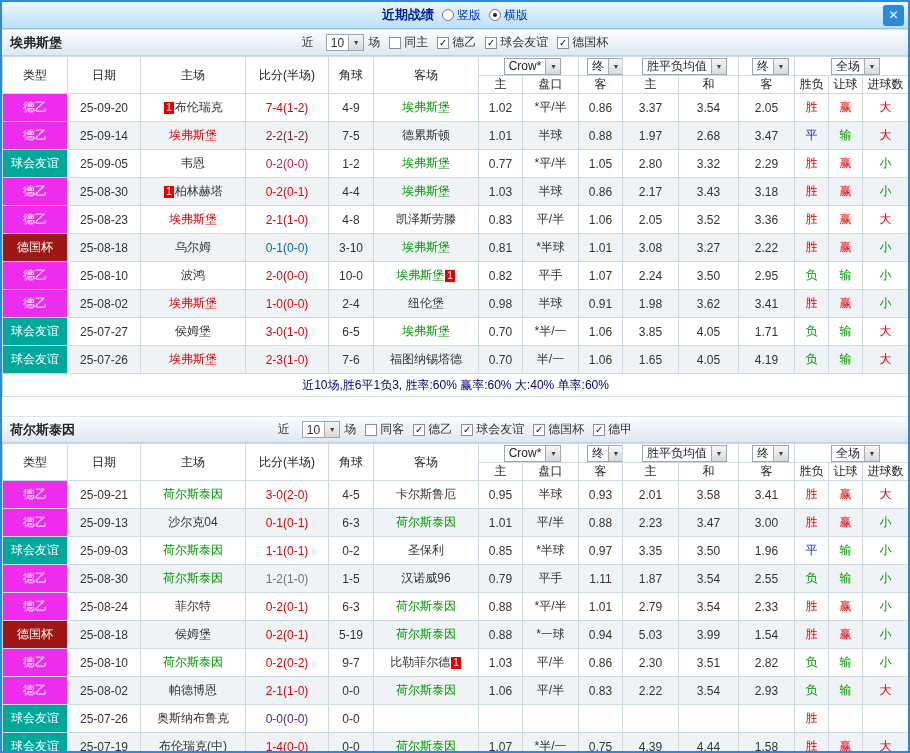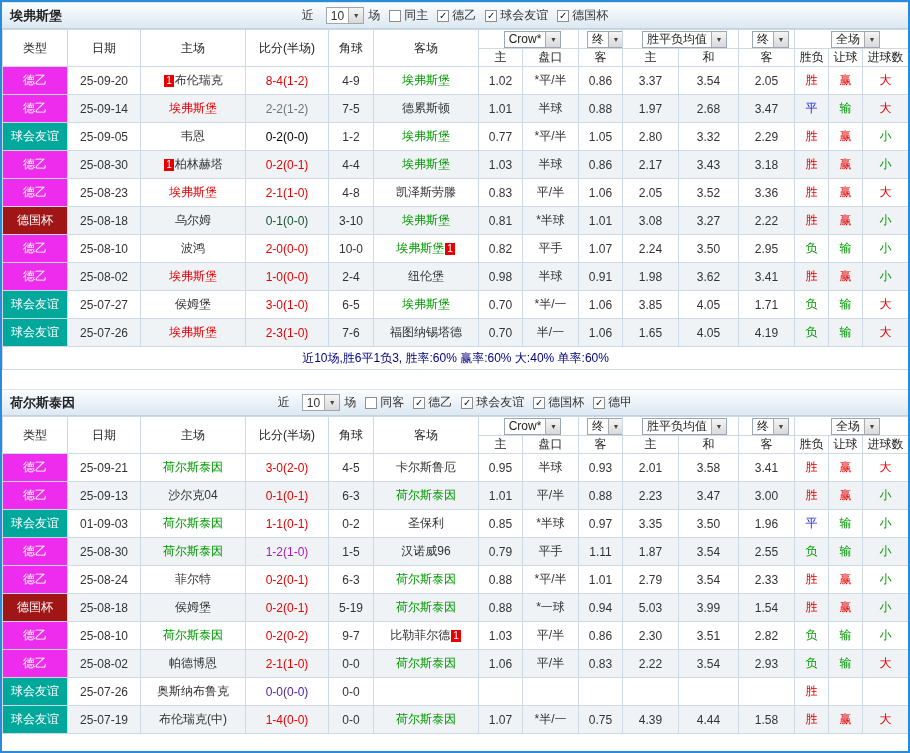--- a/index.html
+++ b/index.html
@@ -28,20 +28,32 @@
 tbody td{height:28px;}
 tbody tr:nth-child(even) td{background:var(--row_alt);}
 tbody tr.summary td{background:#fff;color:var(--summary);height:23px;}
 .badge{display:inline-block;background:var(--badge);color:#fff;font-size:10px;line-height:12px;padding:0 2px;margin:0 1px;}
 .gap{height:19px;}
 </style>
 </head>
 <body>
 
 <div class="panel">
+  <div class="titlebar">
+    <span class="title">近期战绩</span>
+    <span class="radio">
+      <i class="rb"></i>
+      <em class="rlabel">竖版</em>
+    </span>
+    <span class="radio checked">
+      <i class="rb"></i>
+      <em class="rlabel">横版</em>
+    </span>
+    <span class="close">✕</span>
+  </div>
   <div id="sections">
       <div class="section">
         <div class="strip">
           <span class="team-name">埃弗斯堡</span>
           <div class="controls">
             <span>近</span>
             <span class="dd">
               <span class="lbl">10</span>
               <span class="arr">▼</span>
             </span>
@@ -121,55 +133,55 @@
               <th>胜负</th>
               <th>让球</th>
               <th>进球数</th>
             </tr>
           </thead>
           <tbody>
             <tr>
               <td style="background: rgb(238, 44, 238); color: rgb(255, 255, 255);">德乙</td>
               <td>25-09-20</td>
               <td><span class="badge">1</span><span>布伦瑞克</span></td>
-              <td style="color: rgb(230, 0, 0);">8-4(1-2)</td>
+              <td style="color: rgb(230, 0, 0);">7-4(1-2)</td>
               <td>4-9</td>
               <td><span style="color: rgb(0, 153, 0);">埃弗斯堡</span></td>
               <td>1.02</td>
               <td>*平/半</td>
               <td>0.86</td>
               <td>3.37</td>
               <td>3.54</td>
               <td>2.05</td>
               <td style="color: rgb(230, 0, 0);">胜</td>
               <td style="color: rgb(230, 0, 0);">赢</td>
               <td style="color: rgb(230, 0, 0);">大</td>
             </tr>
             <tr>
               <td style="background: rgb(238, 44, 238); color: rgb(255, 255, 255);">德乙</td>
               <td>25-09-14</td>
               <td><span style="color: rgb(230, 0, 0);">埃弗斯堡</span></td>
-              <td style="color: #737373;">2-2(1-2)</td>
+              <td style="color: #7f1d1d;">2-2(1-2)</td>
               <td>7-5</td>
               <td><span>德累斯顿</span></td>
               <td>1.01</td>
               <td>半球</td>
               <td>0.88</td>
               <td>1.97</td>
               <td>2.68</td>
               <td>3.47</td>
               <td style="color: rgb(34, 34, 221);">平</td>
               <td style="color: rgb(0, 153, 0);">输</td>
               <td style="color: rgb(230, 0, 0);">大</td>
             </tr>
             <tr>
               <td style="background: rgb(0, 167, 155); color: rgb(255, 255, 255);">球会友谊</td>
               <td>25-09-05</td>
               <td><span>韦恩</span></td>
-              <td style="color: #000000;">0-2(0-0)</td>
+              <td style="color: #be185d;">0-2(0-0)</td>
               <td>1-2</td>
               <td><span style="color: rgb(0, 153, 0);">埃弗斯堡</span></td>
               <td>0.77</td>
               <td>*平/半</td>
               <td>1.05</td>
               <td>2.80</td>
               <td>3.32</td>
               <td>2.29</td>
               <td style="color: rgb(230, 0, 0);">胜</td>
               <td style="color: rgb(230, 0, 0);">赢</td>
@@ -206,21 +218,21 @@
               <td>3.52</td>
               <td>3.36</td>
               <td style="color: rgb(230, 0, 0);">胜</td>
               <td style="color: rgb(230, 0, 0);">赢</td>
               <td style="color: rgb(230, 0, 0);">大</td>
             </tr>
             <tr>
               <td style="background: rgb(160, 22, 22); color: rgb(255, 255, 255);">德国杯</td>
               <td>25-08-18</td>
               <td><span>乌尔姆</span></td>
-              <td style="color: #14532d;">0-1(0-0)</td>
+              <td style="color: #0369a1;">0-1(0-0)</td>
               <td>3-10</td>
               <td><span style="color: rgb(0, 153, 0);">埃弗斯堡</span></td>
               <td>0.81</td>
               <td>*半球</td>
               <td>1.01</td>
               <td>3.08</td>
               <td>3.27</td>
               <td>2.22</td>
               <td style="color: rgb(230, 0, 0);">胜</td>
               <td style="color: rgb(230, 0, 0);">赢</td>
@@ -422,40 +434,40 @@
               <td>0.88</td>
               <td>2.23</td>
               <td>3.47</td>
               <td>3.00</td>
               <td style="color: rgb(230, 0, 0);">胜</td>
               <td style="color: rgb(230, 0, 0);">赢</td>
               <td style="color: rgb(0, 153, 0);">小</td>
             </tr>
             <tr>
               <td style="background: rgb(0, 167, 155); color: rgb(255, 255, 255);">球会友谊</td>
-              <td>01-09-03</td>
+              <td>25-09-03</td>
               <td><span style="color: rgb(0, 153, 0);">荷尔斯泰因</span></td>
               <td style="color: rgb(230, 0, 0);">1-1(0-1)</td>
               <td>0-2</td>
               <td><span>圣保利</span></td>
               <td>0.85</td>
               <td>*半球</td>
               <td>0.97</td>
               <td>3.35</td>
               <td>3.50</td>
               <td>1.96</td>
               <td style="color: rgb(34, 34, 221);">平</td>
               <td style="color: rgb(0, 153, 0);">输</td>
               <td style="color: rgb(0, 153, 0);">小</td>
             </tr>
             <tr>
               <td style="background: rgb(238, 44, 238); color: rgb(255, 255, 255);">德乙</td>
               <td>25-08-30</td>
               <td><span style="color: rgb(0, 153, 0);">荷尔斯泰因</span></td>
-              <td style="color: #a21caf;">1-2(1-0)</td>
+              <td style="color: #737373;">1-2(1-0)</td>
               <td>1-5</td>
               <td><span>汉诺威96</span></td>
               <td>0.79</td>
               <td>平手</td>
               <td>1.11</td>
               <td>1.87</td>
               <td>3.54</td>
               <td>2.55</td>
               <td style="color: rgb(0, 153, 0);">负</td>
               <td style="color: rgb(0, 153, 0);">输</td>

